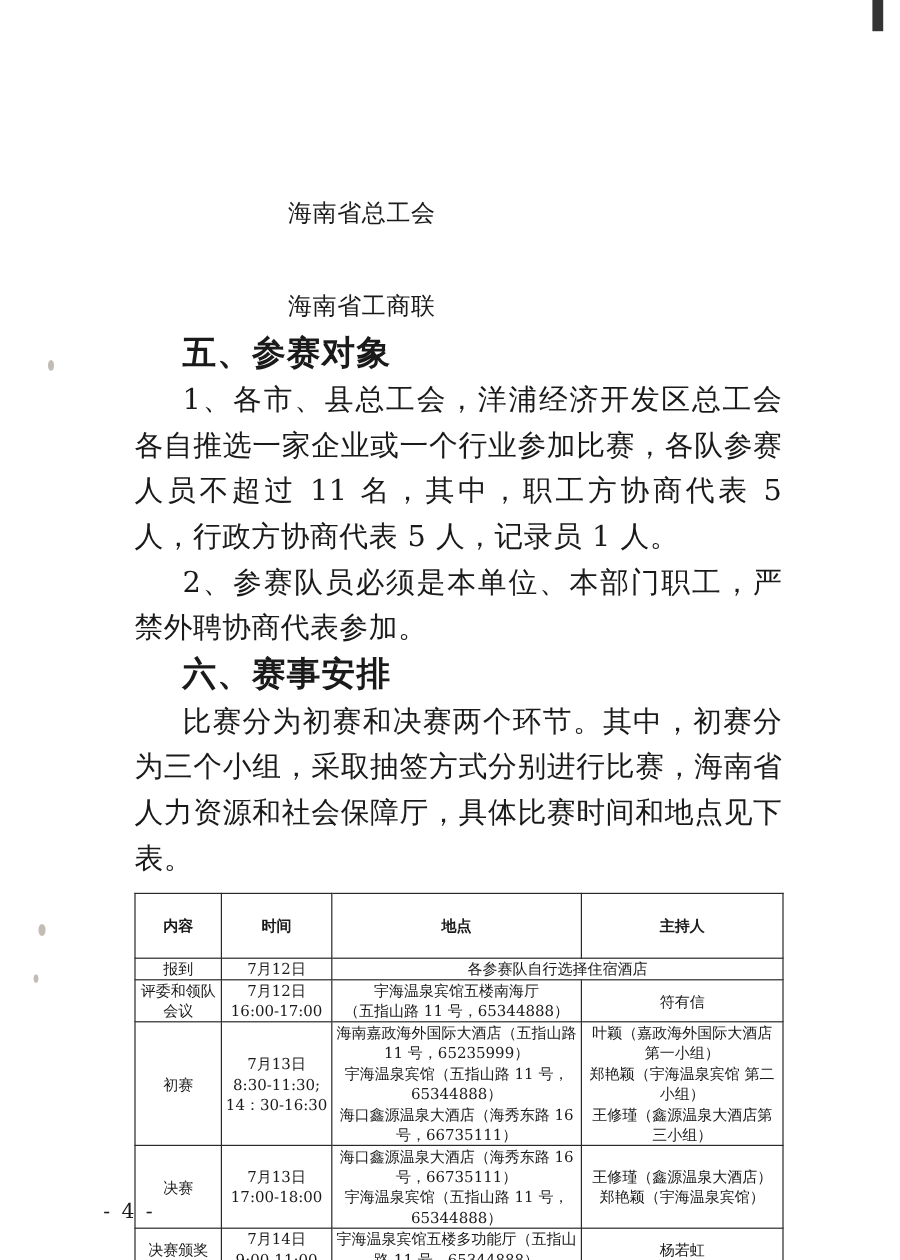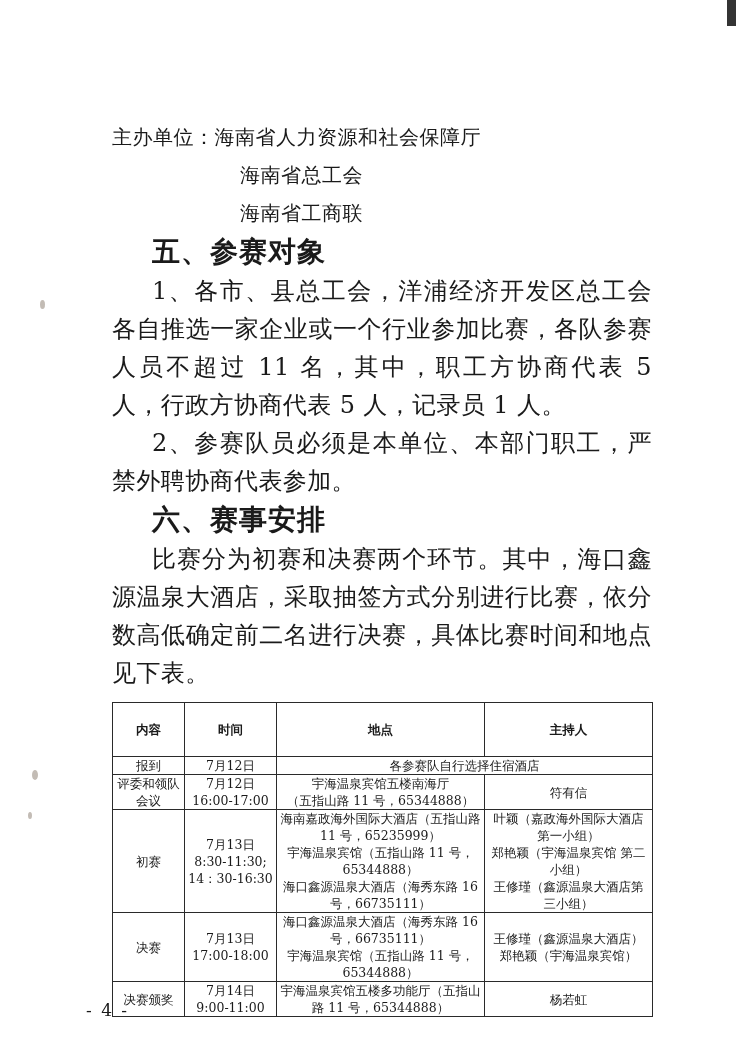--- a/index.html
+++ b/index.html
@@ -40,21 +40,21 @@
     left: 112px;
     top: 118px;
     width: 540px;
   }
   .line {
     font-size: 20px;
     line-height: 38px;
     letter-spacing: 0.5px;
     white-space: pre;
   }
-  .indent-org { padding-left: 128px; }
+  .indent-org { padding-left: 128px; margin-top: 40px; }
   .heading {
     font-size: 28px;
     font-weight: bold;
     line-height: 40px;
     text-indent: 40px;
     letter-spacing: 1px;
   }
   .para {
     font-size: 24px;
     line-height: 38px;
@@ -101,30 +101,29 @@
 
 <div class="page">
 
   <div class="corner-mark"></div>
   <div class="speck" style="left:40px; top:300px; width:5px; height:9px;"></div>
   <div class="speck" style="left:32px; top:770px; width:6px; height:10px;"></div>
   <div class="speck" style="left:28px; top:812px; width:4px; height:7px;"></div>
 
   <div class="content">
 
-    <div class="line">主办单位：海南省人力资源和社会保障厅</div>
     <div class="line indent-org">海南省总工会</div>
     <div class="line indent-org">海南省工商联</div>
 
     <div class="heading">五、参赛对象</div>
     <div class="para first">1、各市、县总工会，洋浦经济开发区总工会各自推选一家企业或一个行业参加比赛，各队参赛人员不超过 11 名，其中，职工方协商代表 5 人，行政方协商代表 5 人，记录员 1 人。</div>
     <div class="para first">2、参赛队员必须是本单位、本部门职工，严禁外聘协商代表参加。</div>
 
     <div class="heading">六、赛事安排</div>
-    <div class="para first">比赛分为初赛和决赛两个环节。其中，海口鑫源温泉大酒店，采取抽签方式分别进行比赛，依分数高低确定前二名进行决赛，具体比赛时间和地点见下表。</div>
+    <div class="para first">比赛分为初赛和决赛两个环节。其中，初赛分为三个小组，采取抽签方式分别进行比赛，海南省人力资源和社会保障厅，具体比赛时间和地点见下表。</div>
 
     <table class="schedule">
       <colgroup>
         <col class="c1">
           <col class="c2">
           <col class="c3">
           <col class="c4">
       </colgroup>
       <thead>
         <tr>

